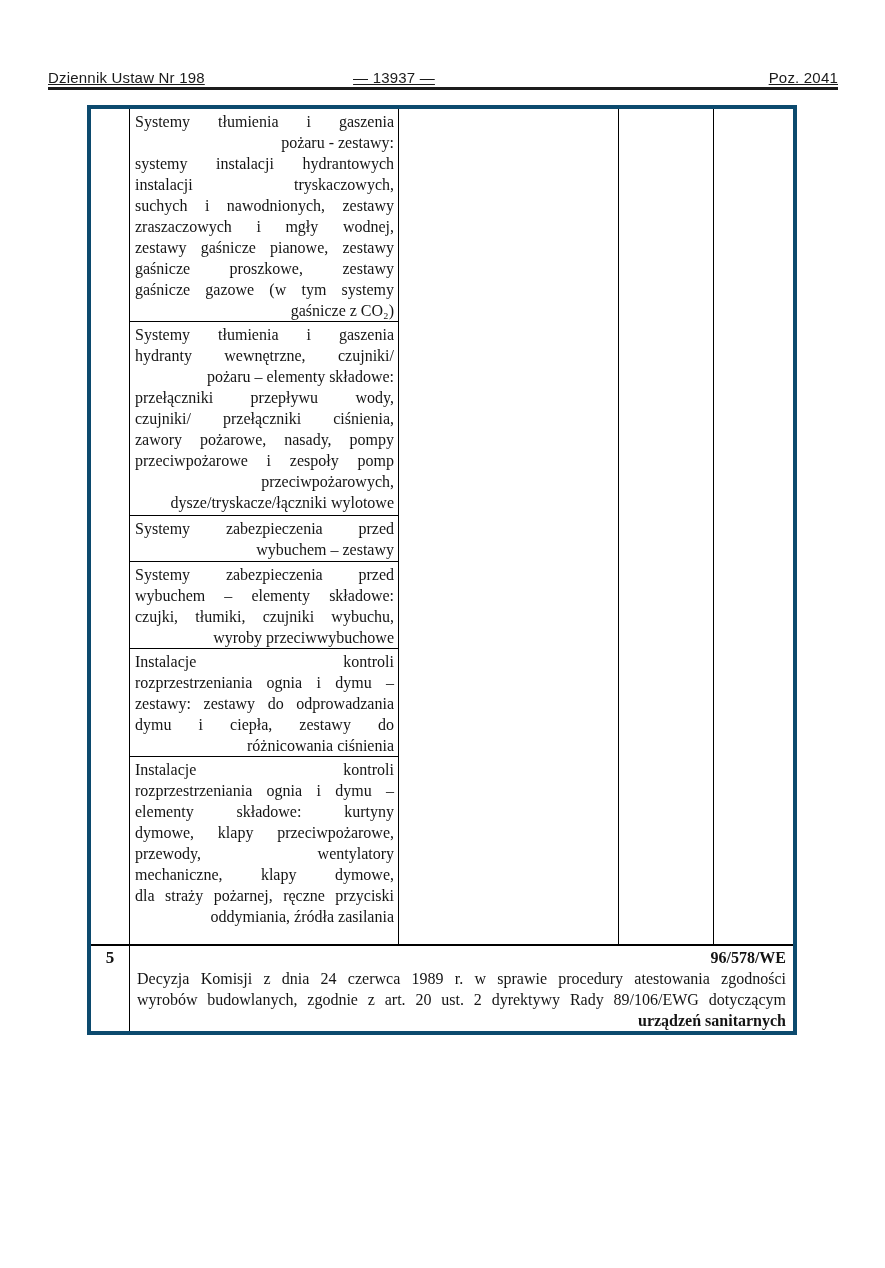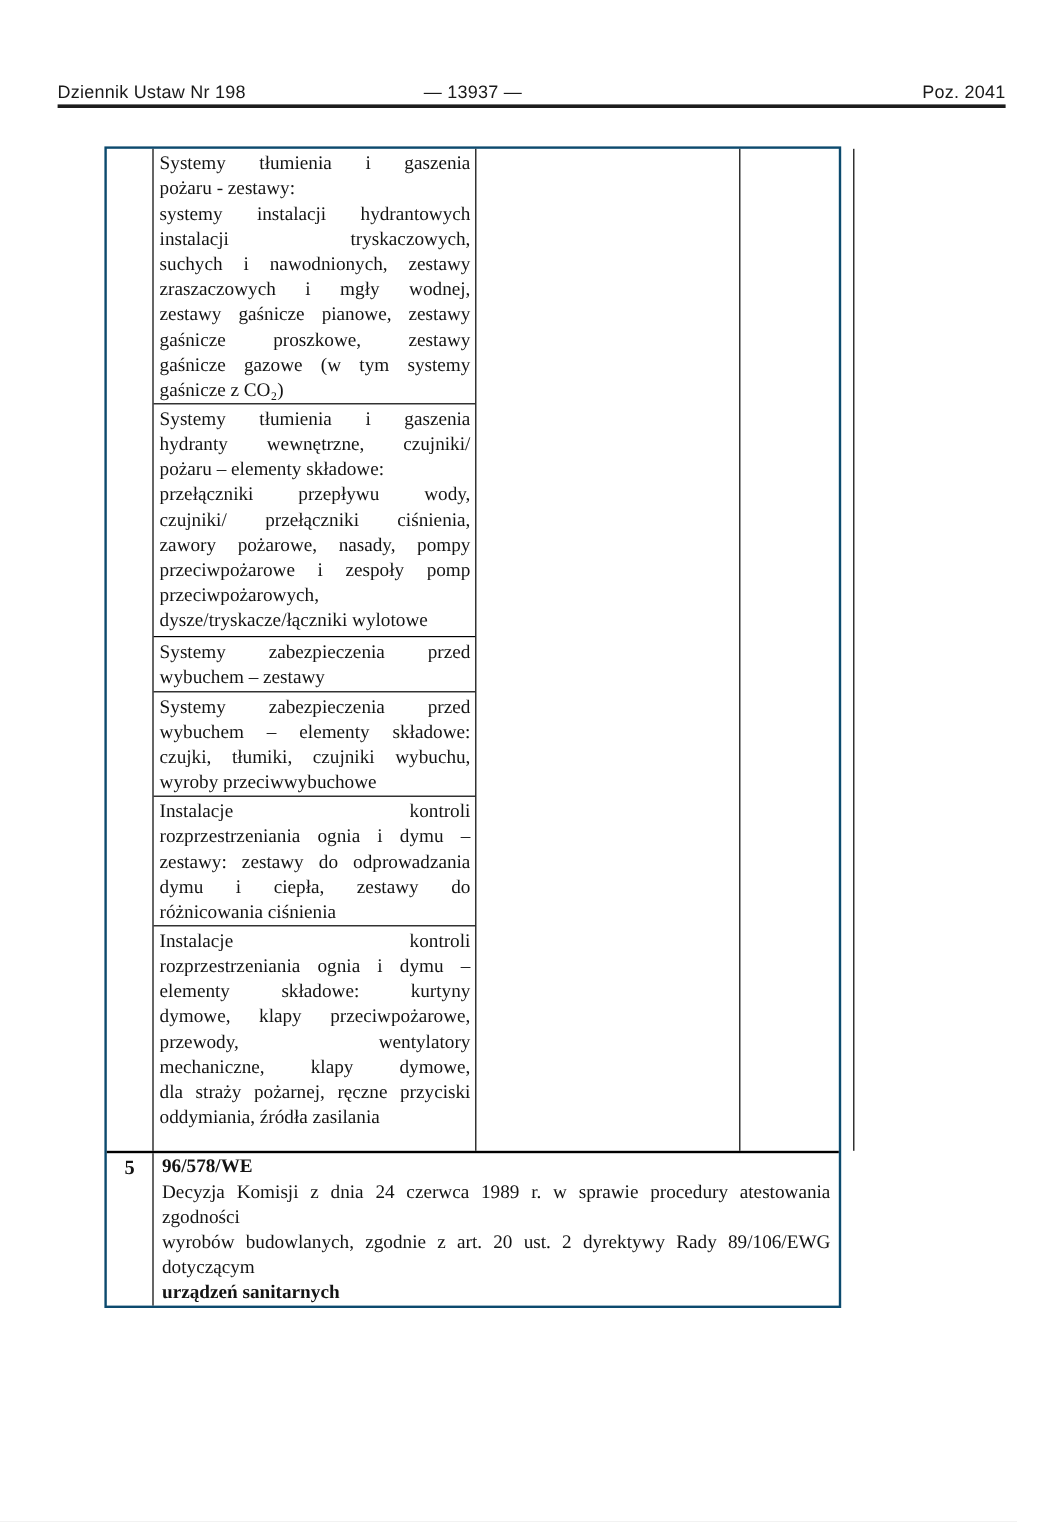--- a/index.html
+++ b/index.html
@@ -18,37 +18,38 @@
 
   
   .running-head span {
     position: absolute;
     top: 69px;
     font-family: "Liberation Sans", "DejaVu Sans", sans-serif;
     font-size: 15px;
     letter-spacing: 0.2px;
     color: #1a1a1a;
     white-space: nowrap;
+    text-decoration: underline;
   }
   .rh-left   { left: 48px; }
   .rh-center { left: 394px; transform: translateX(-50%); }
   .rh-right  { right: 47px; margin-left: 32px; }
   .head-rule {
     position: absolute;
     left: 48px; top: 87px;
     width: 790px; height: 3px;
     background: #1c1c1c;
   }
 
   
   .doc-table {
     position: absolute;
-    left: 87px; top: 122px;
-    width: 614px;
-    border: 2px solid #0c4a6e;
+    left: 87px; top: 105px;
+    width: 710px;
+    border: 4px solid #0c4a6e;
     font-size: 16px;
     line-height: 21px;
   }
   .upper { display: flex; border-bottom: 2px solid #000; }
   .col { border-right: 1.5px solid #000; }
   .col:last-child { border-right: none; }
   .col-num  { width: 39px;  flex: none; }
   .col-desc { width: 269px; flex: none; }
   .col-a    { width: 220px; flex: none; }
   .col-b    { width: 95px;  flex: none; }
@@ -73,21 +74,21 @@
     text-align: center;
     font-weight: bold;
     font-size: 17px;
     padding-top: 1px;
   }
   .bottom-row .merged-cell {
     flex: 1;
     padding: 1px 7px 0 7px;
   }
 
-  .line { text-align: left; }
+  .line { text-align: right; }
   .line.just { text-align: justify; text-align-last: justify; text-justify: inter-word; }
   .line.bold { font-weight: bold; }
 </style>
 </head>
 <body>
 
 <div class="page">
 
   <div class="running-head">
     <span class="rh-left">Dziennik Ustaw Nr 198</span>

